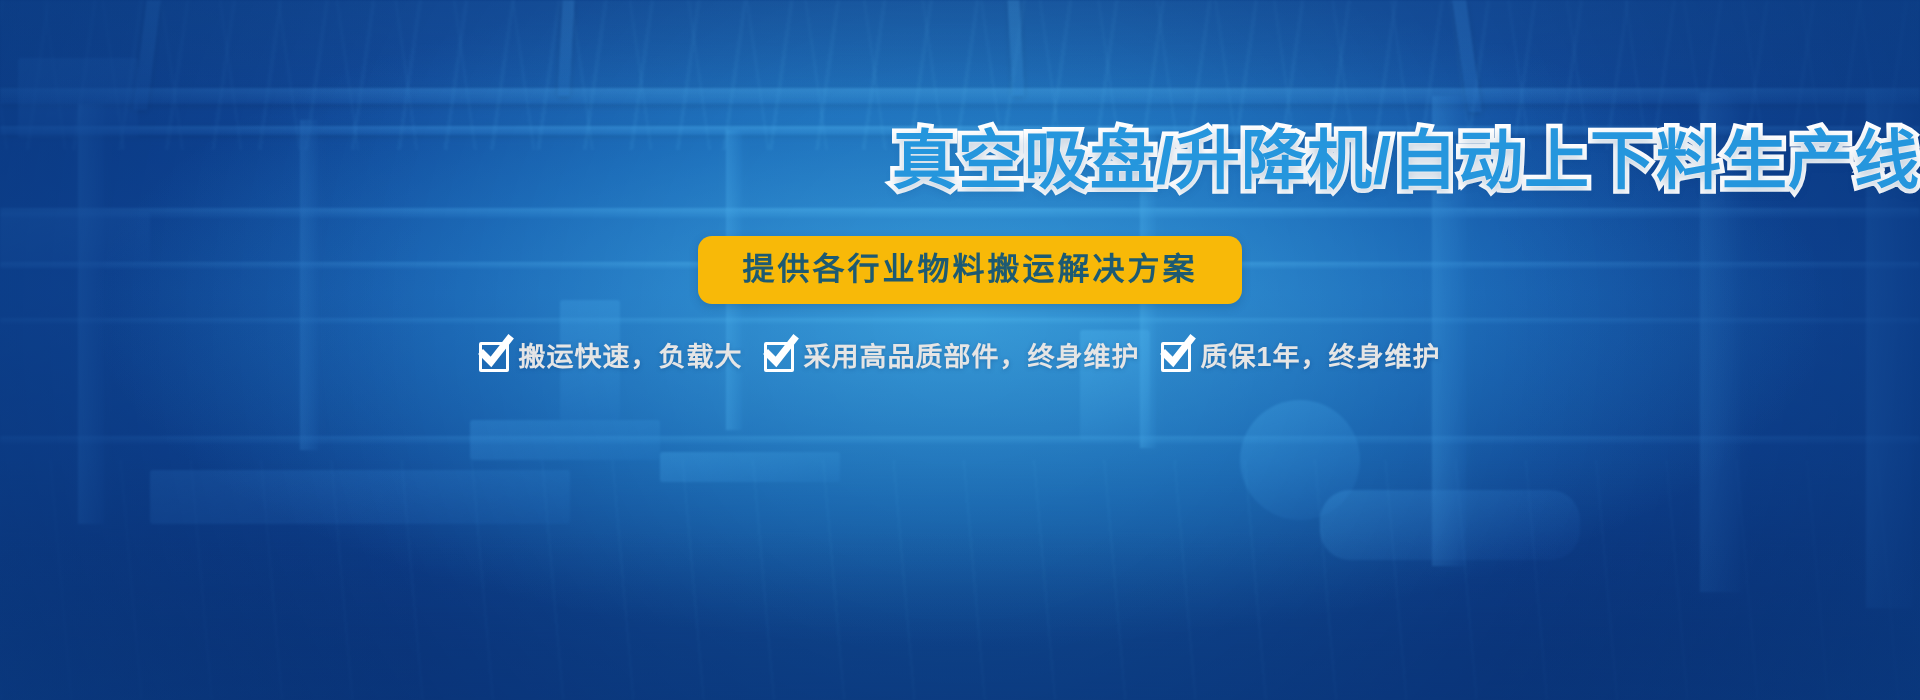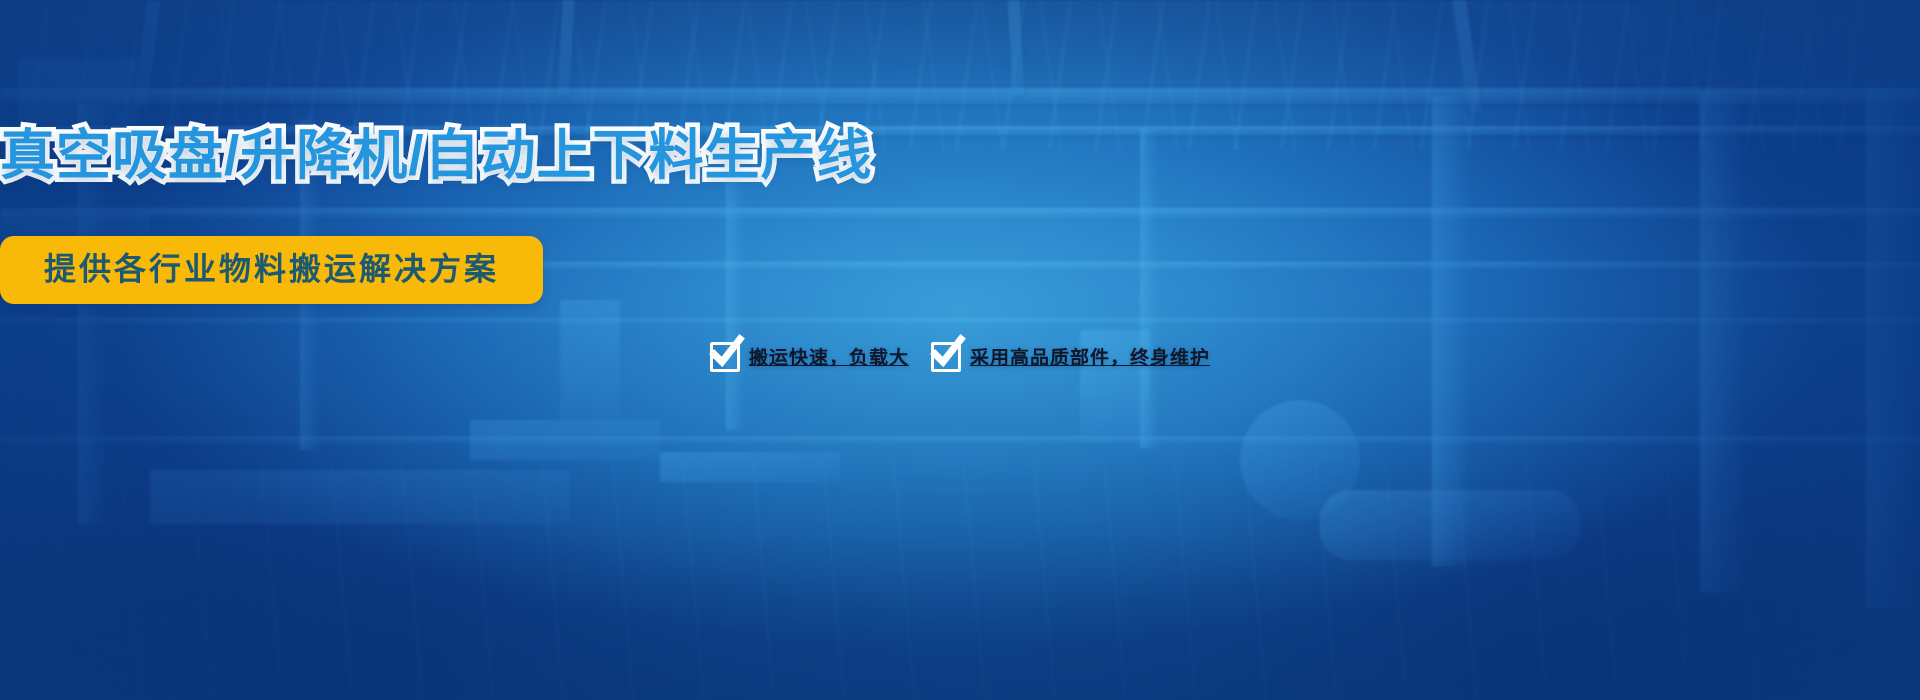--- a/index.html
+++ b/index.html
@@ -104,39 +104,41 @@
     display: flex;
     flex-direction: column;
     align-items: center;
   }
 
   .title {
     margin: 0;
     position: absolute;
     top: 128px;
     left: 0; right: 0;
-    text-align: left;
-    font-size: 55px;
+    text-align: right;
+    font-size: 65px;
     line-height: 1;
     font-weight: 700;
     letter-spacing: 1px;
     color: #2596dd;
     -webkit-text-stroke: 9px #ffffff;
     paint-order: stroke fill;
     white-space: nowrap;
     text-shadow:
       0 0 2px rgba(255,255,255,.9),
       0 4px 10px rgba(8,60,120,.28);
   }
 
   .badge-wrap {
     position: absolute;
     top: 236px;
     left: 0; right: 0;
     display: flex;
+    justify-content: center;
+    padding-left: 20px;
   }
   .badge {
     display: inline-block;
     background: #f8b908;
     color: #1d5a72;
     font-size: 32px;
     font-weight: 700;
     letter-spacing: 3px;
     line-height: 1;
     padding: 17px 44px 19px;
@@ -171,27 +173,26 @@
   }
   .check-box svg {
     position: absolute;
     left: -4px;
     top: -8px;
     width: 34px;
     height: 34px;
     overflow: visible;
   }
   .feature-label {
-    color: #0f172a;
-    font-size: 19px;
+    color: #e5e5e5;
+    font-size: 27px;
     font-weight: 600;
     letter-spacing: 1px;
     line-height: 1;
     text-shadow: 0 1px 4px rgba(10,60,120,.35);
-    text-decoration: underline;
   }
 </style>
 </head>
 <body>
 
 <div class="banner">
 
   <div class="photo">
     <div class="photo-base"></div>
     <div class="blur-layer">
@@ -256,16 +257,24 @@
 
       <div class="feature">
         <span class="check-box">
           <svg viewBox="0 0 34 34" aria-hidden="true">
             <path d="M5 17 L13 25 L31 2" fill="none" stroke="#ffffff" stroke-width="7" stroke-linecap="square" stroke-linejoin="miter"></path>
           </svg>
         </span>
         <span class="feature-label">采用高品质部件，终身维护</span>
       </div>
 
+      <div class="feature">
+        <span class="check-box">
+          <svg viewBox="0 0 34 34" aria-hidden="true">
+            <path d="M5 17 L13 25 L31 2" fill="none" stroke="#ffffff" stroke-width="7" stroke-linecap="square" stroke-linejoin="miter"></path>
+          </svg>
+        </span>
+        <span class="feature-label">质保1年，终身维护</span>
+      </div>
 
     </div>
   </div>
 </div>
 
 </body></html>

